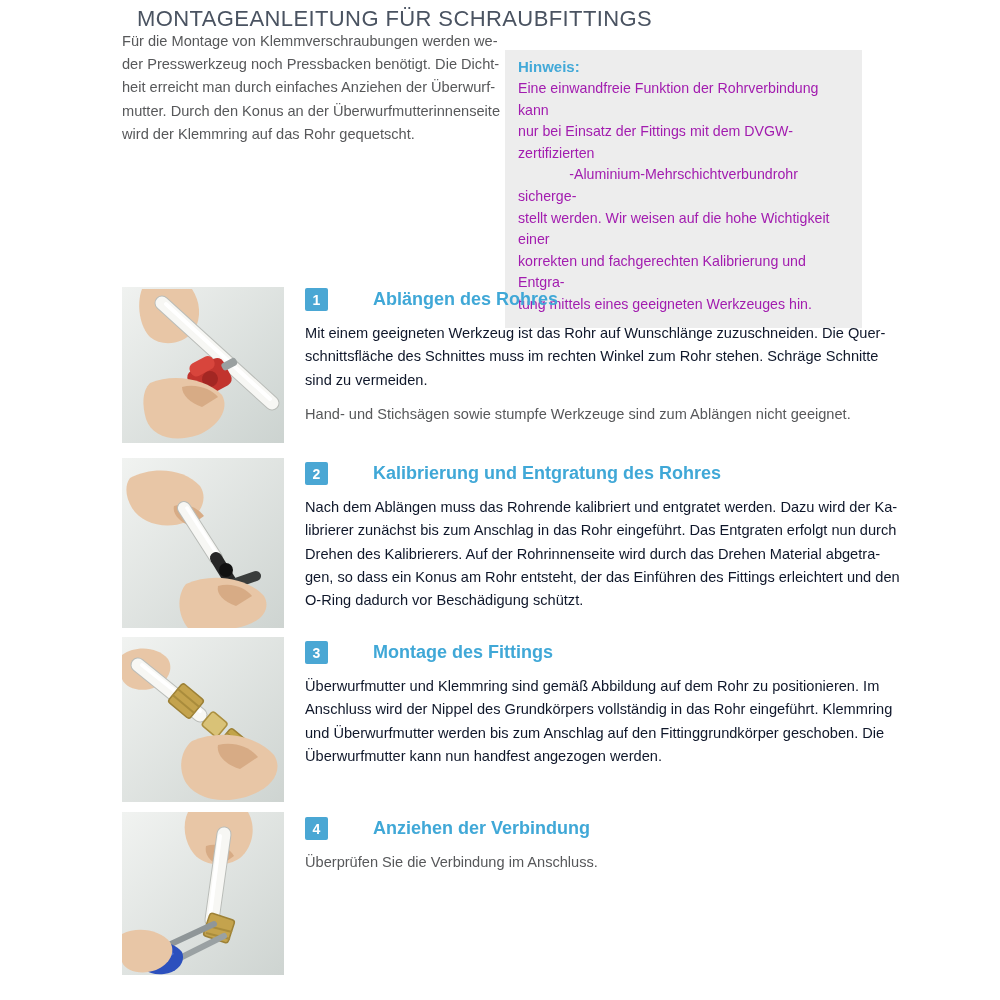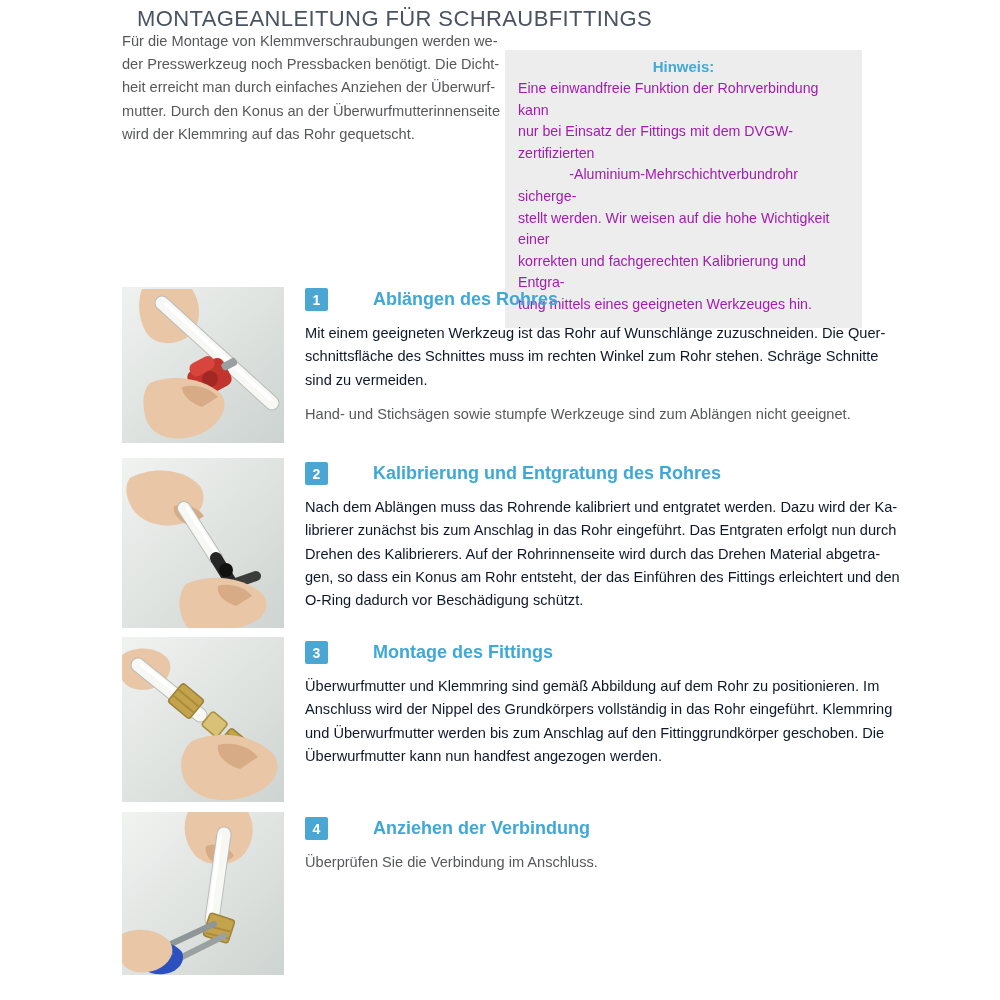--- a/index.html
+++ b/index.html
@@ -7,21 +7,21 @@
         font-family:"Liberation Sans",sans-serif;overflow:hidden;color:#57585a;}
 
   .title{position:absolute;left:137px;top:6px;font-size:22px;font-weight:400;
          color:#4a5361;letter-spacing:.4px;white-space:nowrap;}
 
   .intro{position:absolute;left:122px;top:30px;width:410px;font-size:14.6px;
          line-height:23.2px;color:#57585a;white-space:pre-line;}
 
   .note{position:absolute;left:505px;top:50px;width:331px;background:#ededed;
         padding:8px 13px 12px 13px;}
-  .note-label{font-size:15px;font-weight:700;color:#43a9d8;margin-bottom:3px;text-align:center;}
+  .note-label{font-size:15px;font-weight:700;color:#43a9d8;margin-bottom:3px;}
   .note-body{font-size:14.2px;line-height:21.6px;color:#a21caf;white-space:pre-wrap;}
 
   .photo{position:absolute;left:122px;width:162px;display:block;}
   .photo svg{display:block;width:100%;height:100%;}
   .photo-1{top:287px;height:156px;}
   .photo-2{top:458px;height:170px;}
   .photo-3{top:637px;height:165px;}
   .photo-4{top:812px;height:163px;}
 
   .step-text{position:absolute;left:305px;width:600px;}

